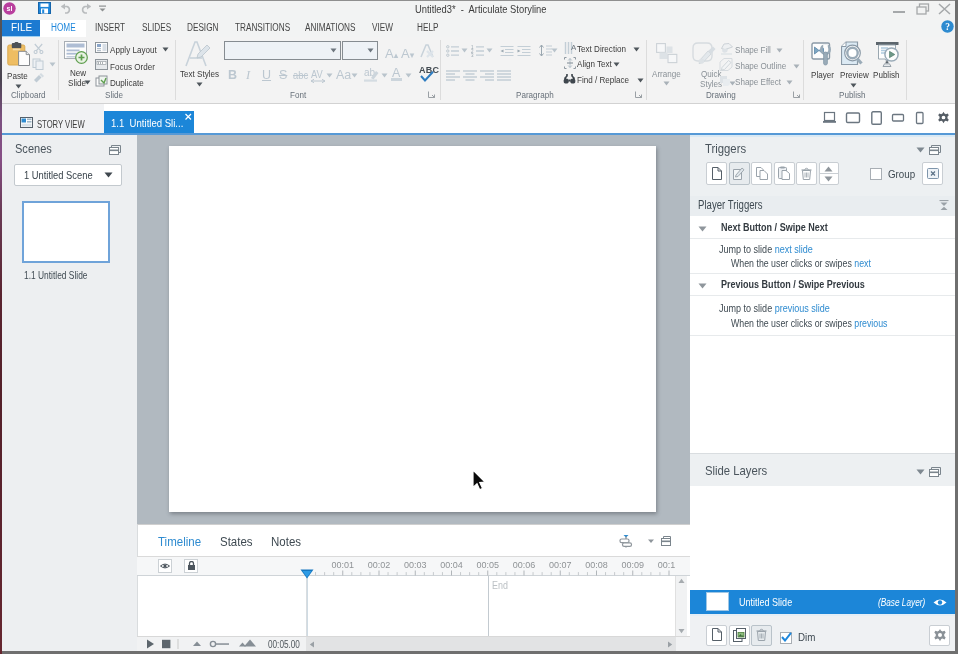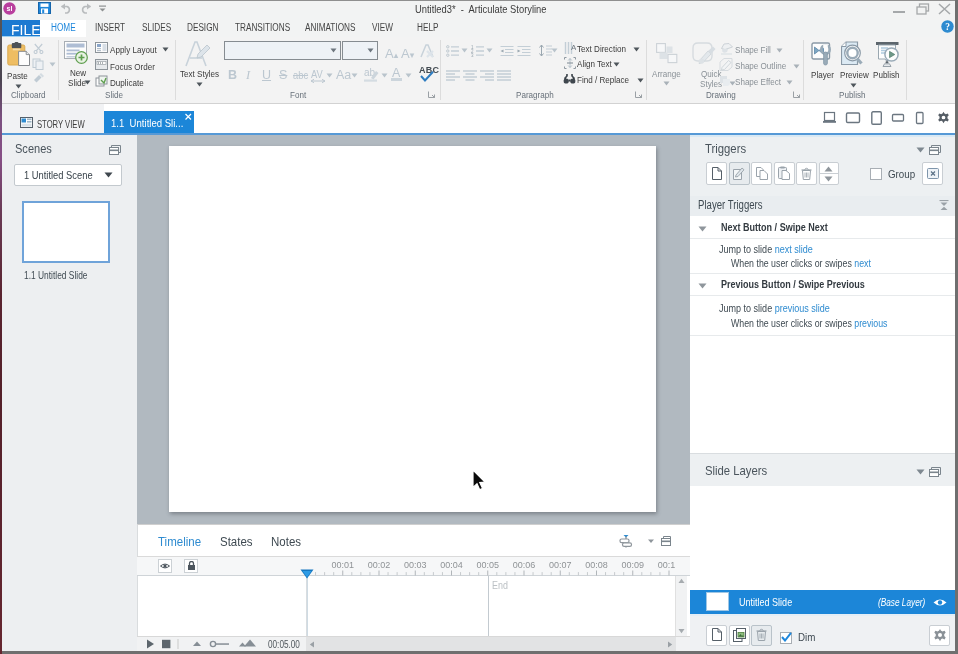--- a/index.html
+++ b/index.html
@@ -45,21 +45,21 @@
     <rect x="3.5" y="1" width="9" height="7" fill="none" stroke="#a5a8aa" stroke-width="1.3"></rect>
     <rect x="1" y="4" width="9" height="7" fill="#f2f3f3" stroke="#a5a8aa" stroke-width="1.3"></rect>
   </svg>
   <svg class="abs" style="left:938px;top:3px" width="13" height="12" viewBox="0 0 13 12">
     <path d="M1,1 L12,11 M12,1 L1,11" stroke="#a5a8aa" stroke-width="1.5"></path>
   </svg>
 
   
   <div class="abs" style="left:2px;top:20px;width:38px;height:16px;background:#1c7ad1;"></div>
   <div class="abs" style="left:2px;top:36px;width:38px;height:2px;background:#9fd0f0;"></div>
-  <div class="tx" style="left:11px;top:22px;font-size:14px;color:#fff;">FILE</div>
+  <div class="tx" style="left:11px;top:22px;font-size:10px;color:#fff;">FILE</div>
   <div class="abs" style="left:40px;top:20px;width:46px;height:17px;background:#fff;"></div>
   <div class="tx s82" style="left:51px;top:22px;font-size:10px;color:#1e87dc;">HOME</div>
   <div class="tx s82" style="left:94.5px;top:22px;font-size:10px;color:#454545;">INSERT</div>
   <div class="tx s82" style="left:141.5px;top:22px;font-size:10px;color:#454545;">SLIDES</div>
   <div class="tx s82" style="left:186.5px;top:22px;font-size:10px;color:#454545;">DESIGN</div>
   <div class="tx s82" style="left:234.5px;top:22px;font-size:10px;color:#454545;">TRANSITIONS</div>
   <div class="tx s82" style="left:305px;top:22px;font-size:10px;color:#454545;">ANIMATIONS</div>
   <div class="tx s82" style="left:371.5px;top:22px;font-size:10px;color:#454545;">VIEW</div>
   <div class="tx s82" style="left:417px;top:22px;font-size:10px;color:#454545;">HELP</div>
 

